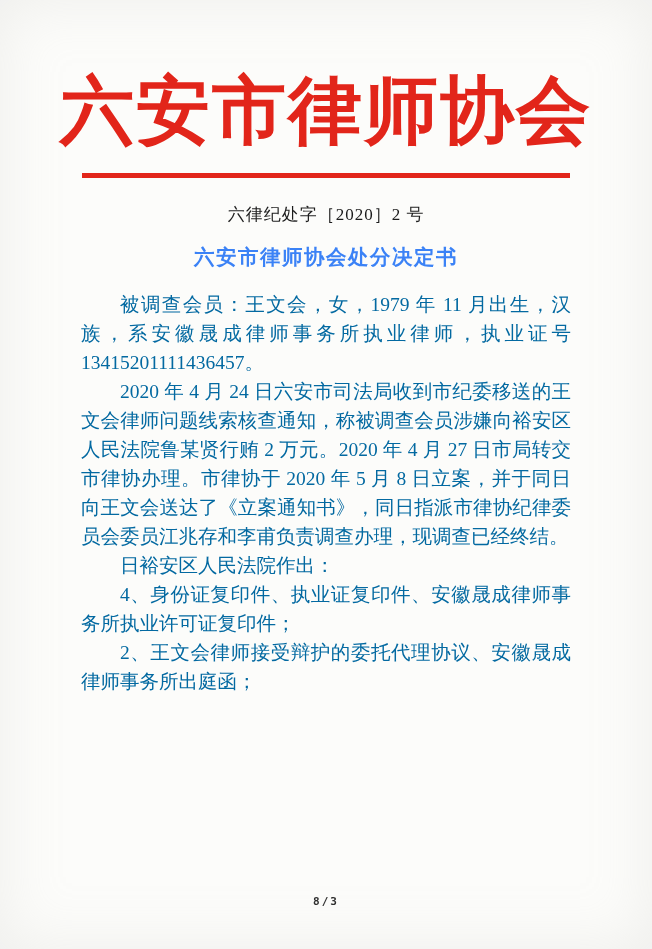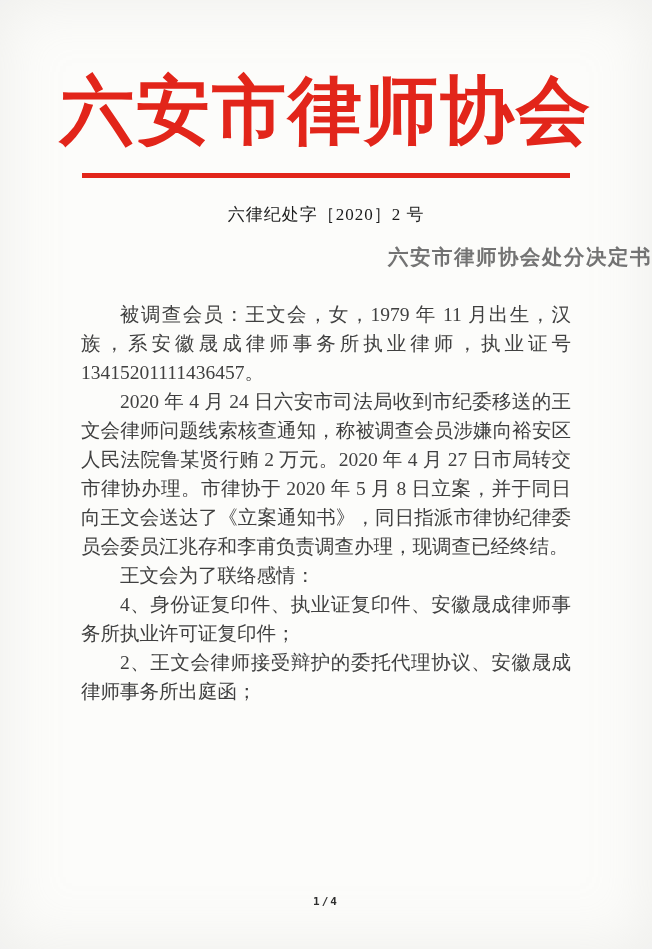--- a/index.html
+++ b/index.html
@@ -41,33 +41,33 @@
   }
   .doc-number {
     margin-top: 25px;
     text-align: center;
     font-size: 17px;
     letter-spacing: 1px;
     color: #1c1c1c;
   }
   .doc-title {
     margin: 17px 0 0 0;
-    text-align: right;
+    text-align: center;
     font-size: 20.5px;
     font-weight: 700;
     letter-spacing: 1.5px;
-    color: #737373;
+    color: #3b82f6;
   }
   .doc-body {
     width: 490px;
-    margin: 29px auto 0 auto;
+    margin: 19px auto 0 auto;
     font-size: 19.5px;
     line-height: 29px;
     text-align: justify;
-    color: #404040;
+    color: #0369a1;
   }
   .doc-body p {
     margin: 0;
     text-indent: 2em;
   }
   .page-footer {
     position: absolute;
     left: 0;
     right: 0;
     bottom: 40px;
@@ -91,22 +91,22 @@
     <div class="red-rule"></div>
   </header>
 
   <div class="doc-number">六律纪处字［2020］2 号</div>
 
   <h2 class="doc-title">六安市律师协会处分决定书</h2>
 
   <main class="doc-body">
     <p>被调查会员：王文会，女，1979 年 11 月出生，汉族，系安徽晟成律师事务所执业律师，执业证号 13415201111436457。</p>
     <p>2020 年 4 月 24 日六安市司法局收到市纪委移送的王文会律师问题线索核查通知，称被调查会员涉嫌向裕安区人民法院鲁某贤行贿 2 万元。2020 年 4 月 27 日市局转交市律协办理。市律协于 2020 年 5 月 8 日立案，并于同日向王文会送达了《立案通知书》，同日指派市律协纪律委员会委员江兆存和李甫负责调查办理，现调查已经终结。</p>
-    <p>王文会为了联络感情：</p>
+    <p>日裕安区人民法院作出：</p>
     <p>4、身份证复印件、执业证复印件、安徽晟成律师事务所执业许可证复印件；</p>
     <p>2、王文会律师接受辩护的委托代理协议、安徽晟成律师事务所出庭函；</p>
   </main>
 
   <footer class="page-footer">
-    <span class="page-number">1/4</span>
+    <span class="page-number">8/3</span>
   </footer>
 
 </div>
 
 </body></html>

